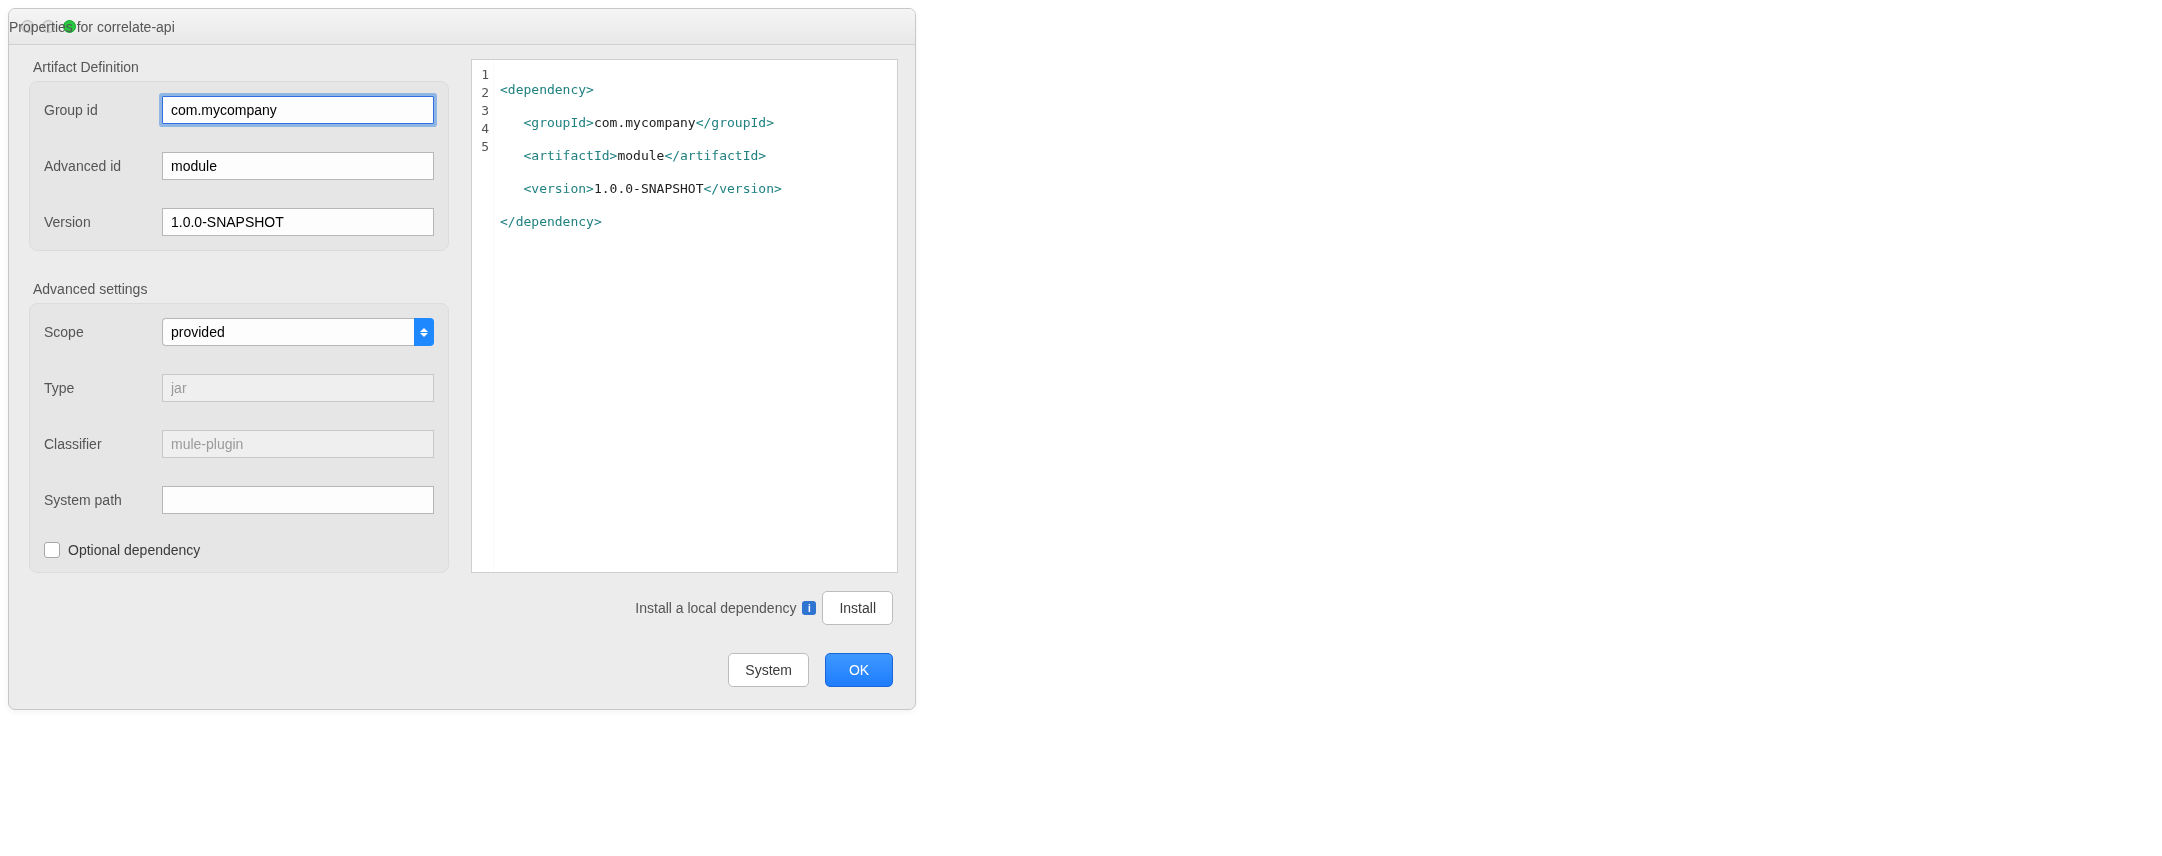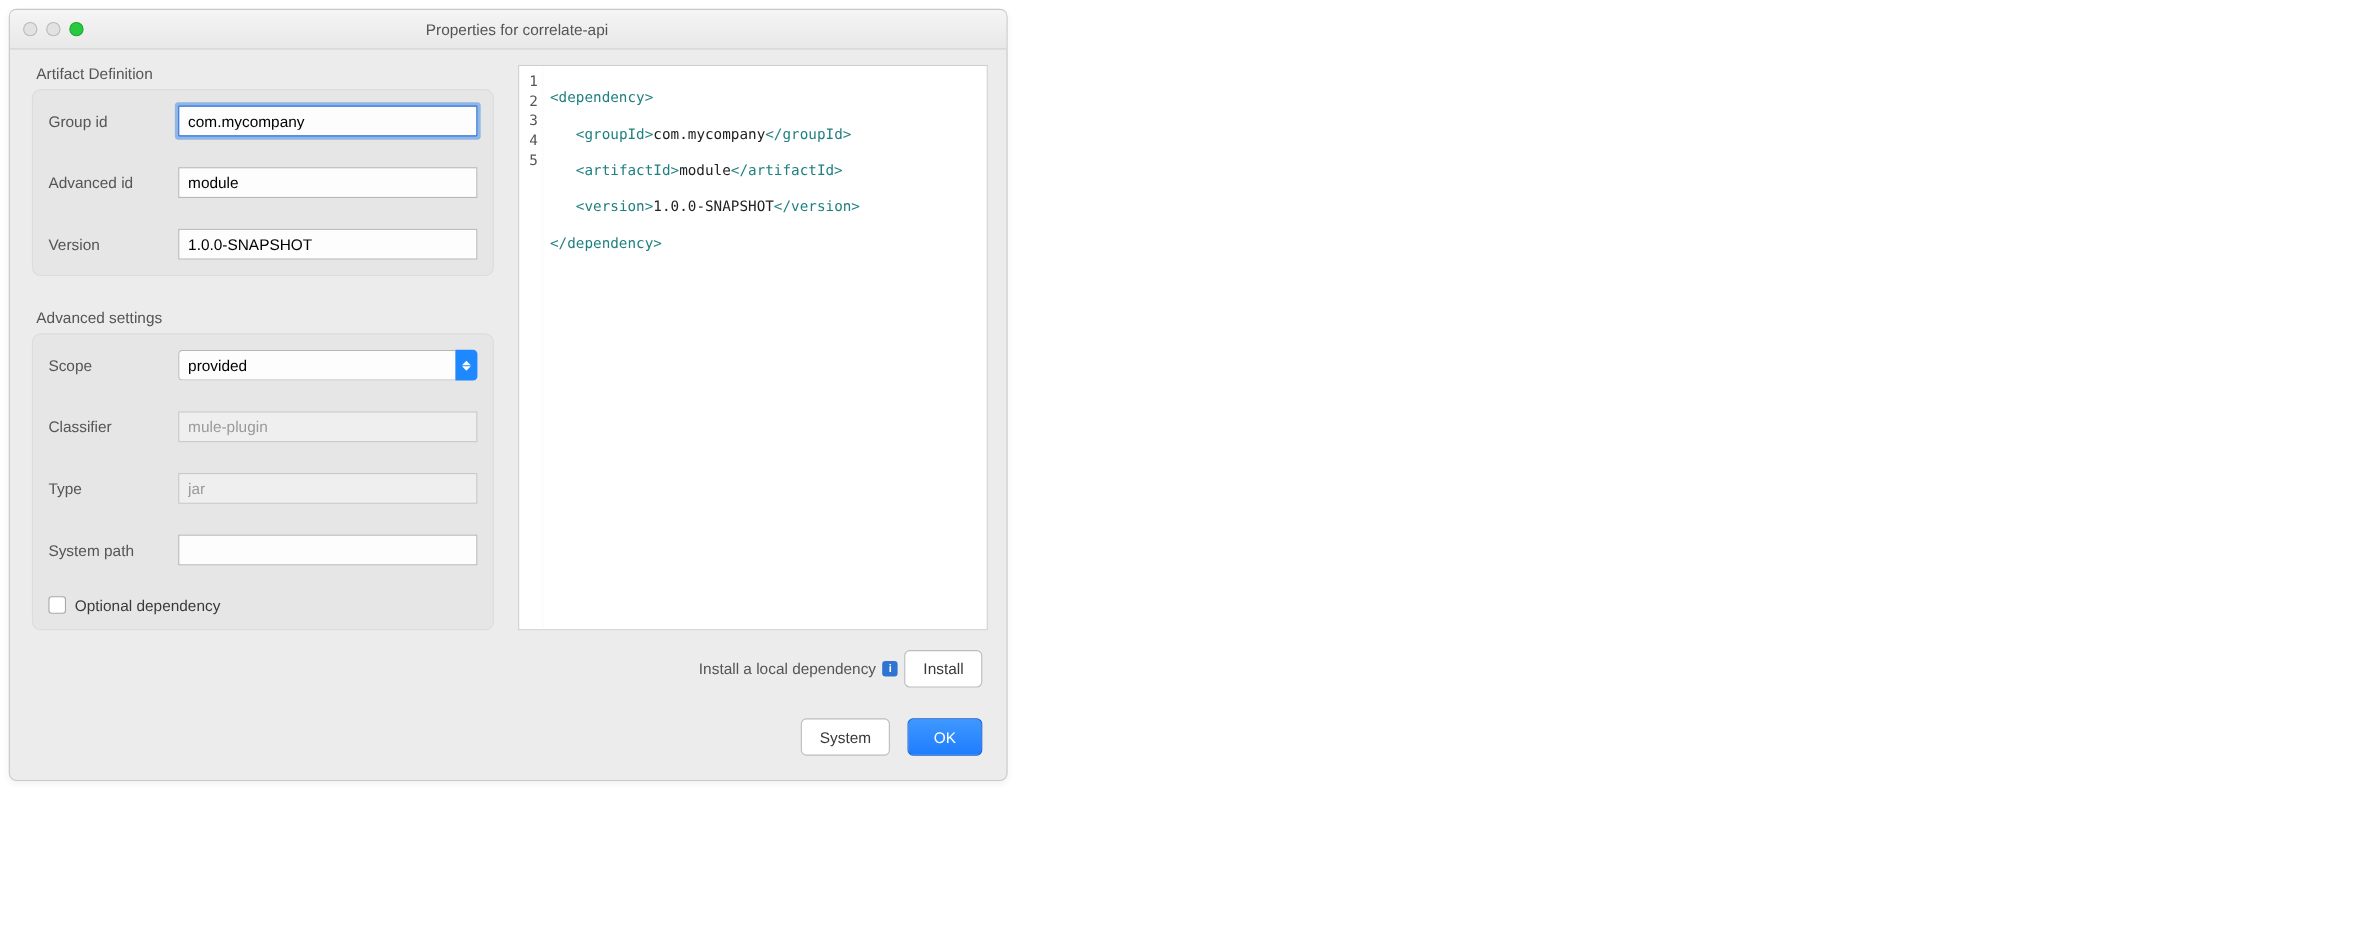--- a/index.html
+++ b/index.html
@@ -41,22 +41,21 @@
   .tl {
     width: 13px; height: 13px;
     border-radius: 50%;
     border: 1px solid rgba(0,0,0,0.18);
   }
   .tl-close { background: #e2e2e2; }
   .tl-min   { background: #e2e2e2; }
   .tl-max   { background: #28c840; border-color: #16a62d; }
   .title-text {
     position: absolute;
-    left: 16px; right: 0;
-    text-align: center;
+    left: 0; right: 0;
     font-size: 14px;
     color: #555;
     pointer-events: none;
   }
   .content {
     display: flex;
     padding: 14px 17px 8px 20px;
     gap: 22px;
   }
   .left-col {
@@ -278,27 +277,27 @@
               <div class="select-wrap">
                 <input class="field-input" readonly="" value="provided" style="">
                 <div class="select-btn">
                   <div class="chevron up"></div>
                   <div class="chevron down"></div>
                 </div>
               </div>
             </div>
 
             <div class="field-row">
+              <div class="field-label">Type</div>
+              <input class="field-input disabled" disabled="" placeholder="jar" style="">
+            </div>
+
+            <div class="field-row">
               <div class="field-label">Classifier</div>
               <input class="field-input disabled" disabled="" placeholder="mule-plugin" style="">
-            </div>
-
-            <div class="field-row">
-              <div class="field-label">Type</div>
-              <input class="field-input disabled" disabled="" placeholder="jar" style="">
             </div>
 
             <div class="field-row">
               <div class="field-label">System path</div>
               <input class="field-input" value="" style="">
             </div>
 
             <div class="checkbox-row">
               <div class="checkbox"></div>
               <span>Optional dependency</span>

